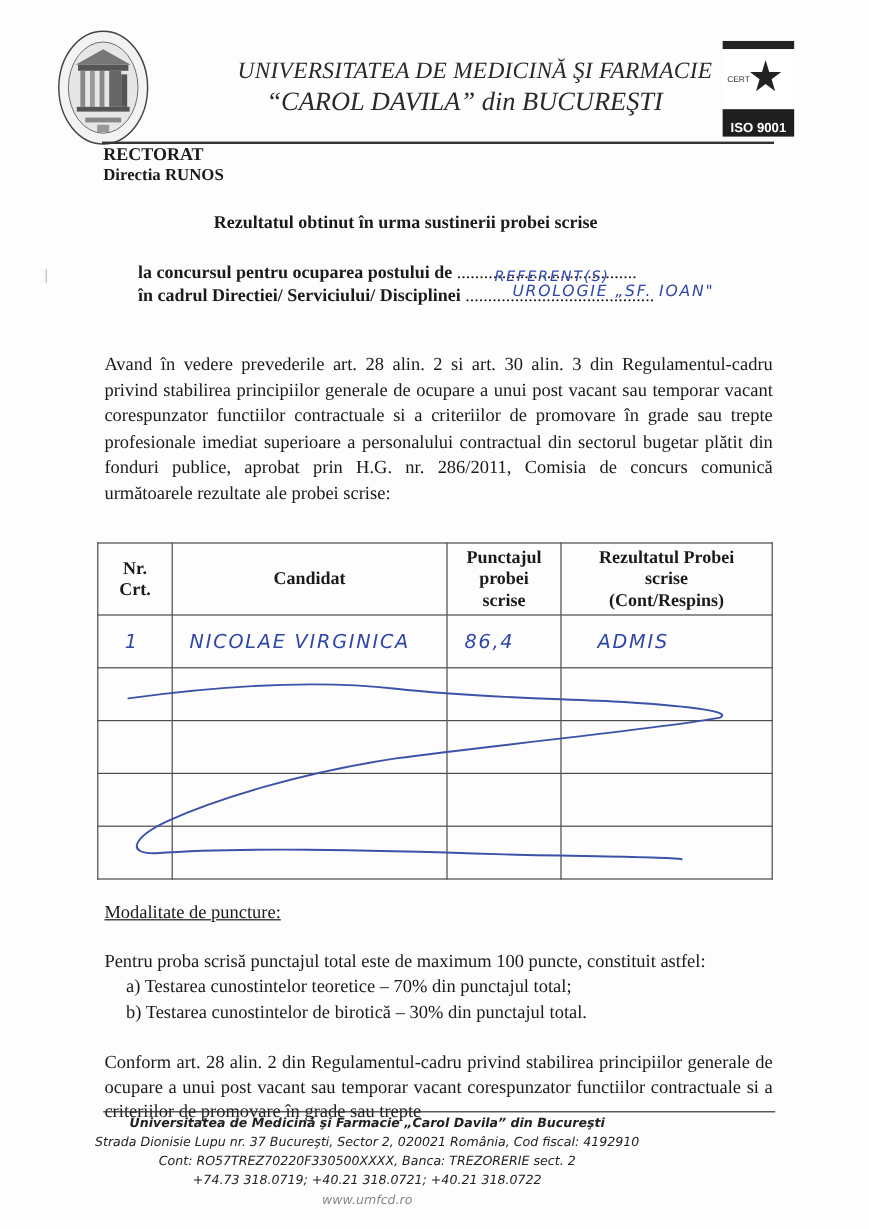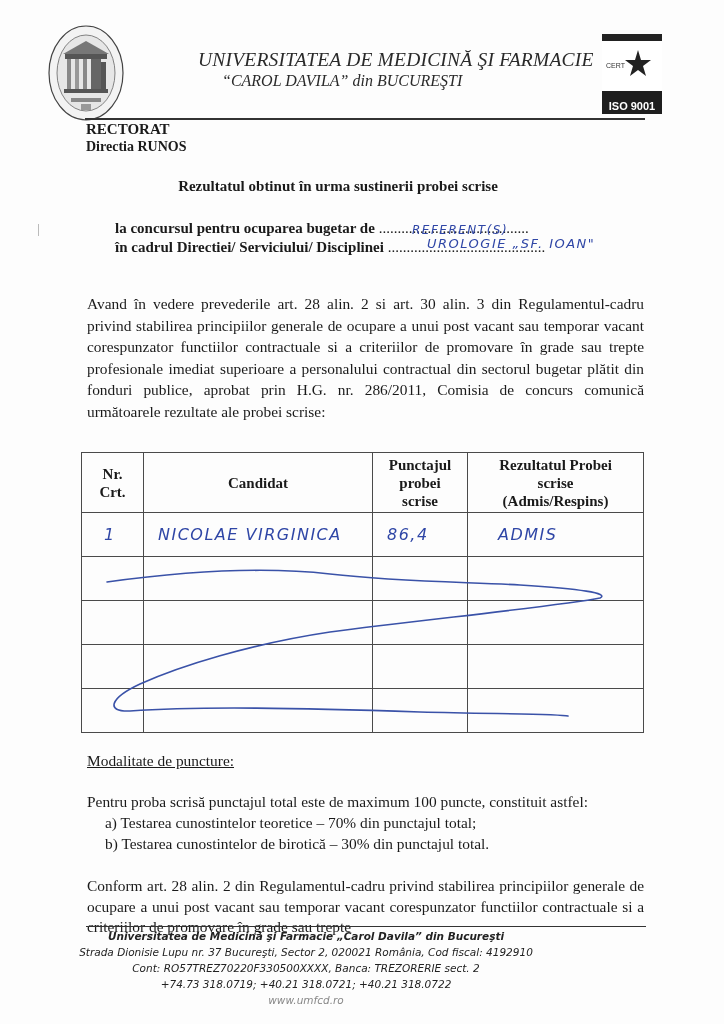--- a/index.html
+++ b/index.html
@@ -2,21 +2,21 @@
 <html><head>
 <meta charset="utf-8">
 <style>
   html, body { margin:0; padding:0; }
   body { width:724px; height:1024px; background:#fdfdfd; position:relative; overflow:hidden;
          font-family:"Liberation Serif", serif; color:#1a1a1a; }
   .abs { position:absolute; }
   
   .logo-left { left:47px; top:24px; width:78px; height:98px; }
   .uni-line1 { left:198px; top:49px; font-size:19.5px; font-style:italic; letter-spacing:0.2px; color:#2a2a2a; white-space:nowrap; }
-  .uni-line2 { left:222px; top:72px; font-size:16px; font-style:italic; color:#2a2a2a; white-space:nowrap; }
+  .uni-line2 { left:222px; top:72px; font-size:22px; font-style:italic; color:#2a2a2a; white-space:nowrap; }
   .logo-right { left:602px; top:34px; width:60px; height:80px;text-align:center; }
   .header-rule { left:85px; top:118px; width:560px; height:2px; background:#333; }
   .rectorat { left:86px; top:121px; font-size:15px; font-weight:bold; }
   .directia { left:86px; top:139px; font-size:14px; font-weight:bold; }
   
   .title { left:0; width:676px; top:178px; text-align:center; font-size:15px; font-weight:bold; }
   .post-line { left:115px; top:220px; font-size:15px; font-weight:bold; white-space:nowrap; }
   .dept-line { left:115px; top:239px; font-size:15px; font-weight:bold; white-space:nowrap; }
   .dots { font-weight:normal; letter-spacing:0px; }
   .hand { font-family:"DejaVu Sans", sans-serif; color:#2f46a6; font-style:italic; font-weight:normal; letter-spacing:1.5px; }
@@ -83,21 +83,21 @@
 
 <div class="abs header-rule"></div>
 <div class="abs rectorat">RECTORAT</div>
 <div class="abs directia">Directia RUNOS</div>
 
 <div class="abs margin-mark"></div>
 
 <div class="abs title">Rezultatul obtinut în urma sustinerii probei scrise</div>
 
 <div class="abs post-line">
-  <span>la concursul pentru ocuparea bugetar de </span><span class="dots">........................................</span>
+  <span>la concursul pentru ocuparea postului de </span><span class="dots">........................................</span>
 </div>
 <div class="abs hand post-hand">REFERENT(S)</div>
 
 <div class="abs dept-line">
   <span>în cadrul Directiei/ Serviciului/ Disciplinei </span><span class="dots">..........................................</span>
 </div>
 <div class="abs hand dept-hand">UROLOGIE „SF. IOAN"</div>
 
 <div class="abs para">Avand în vedere prevederile art. 28 alin. 2 si art. 30 alin. 3 din Regulamentul-cadru privind stabilirea principiilor generale de ocupare a unui post vacant sau temporar vacant corespunzator functiilor contractuale si a criteriilor de promovare în grade sau trepte profesionale imediat superioare a personalului contractual din sectorul bugetar plătit din fonduri publice, aprobat prin H.G. nr. 286/2011, Comisia de concurs comunică următoarele rezultate ale probei scrise:</div>
 
@@ -112,21 +112,21 @@
         <div>Candidat</div>
       </th>
       <th class="col3">
         <div>Punctajul</div>
         <div>probei</div>
         <div>scrise</div>
       </th>
       <th class="col4">
         <div>Rezultatul Probei</div>
         <div>scrise</div>
-        <div>(Admis/Respins)</div>
+        <div>(Cont/Respins)</div>
       </th>
     </tr>
   </thead>
   <tbody>
     <tr>
       <td class="hand-cell" style="padding-left:22px">1</td>
       <td class="hand-cell">NICOLAE VIRGINICA</td>
       <td class="hand-cell">86,4</td>
       <td class="hand-cell" style="padding-left:30px">ADMIS</td>
     </tr>

